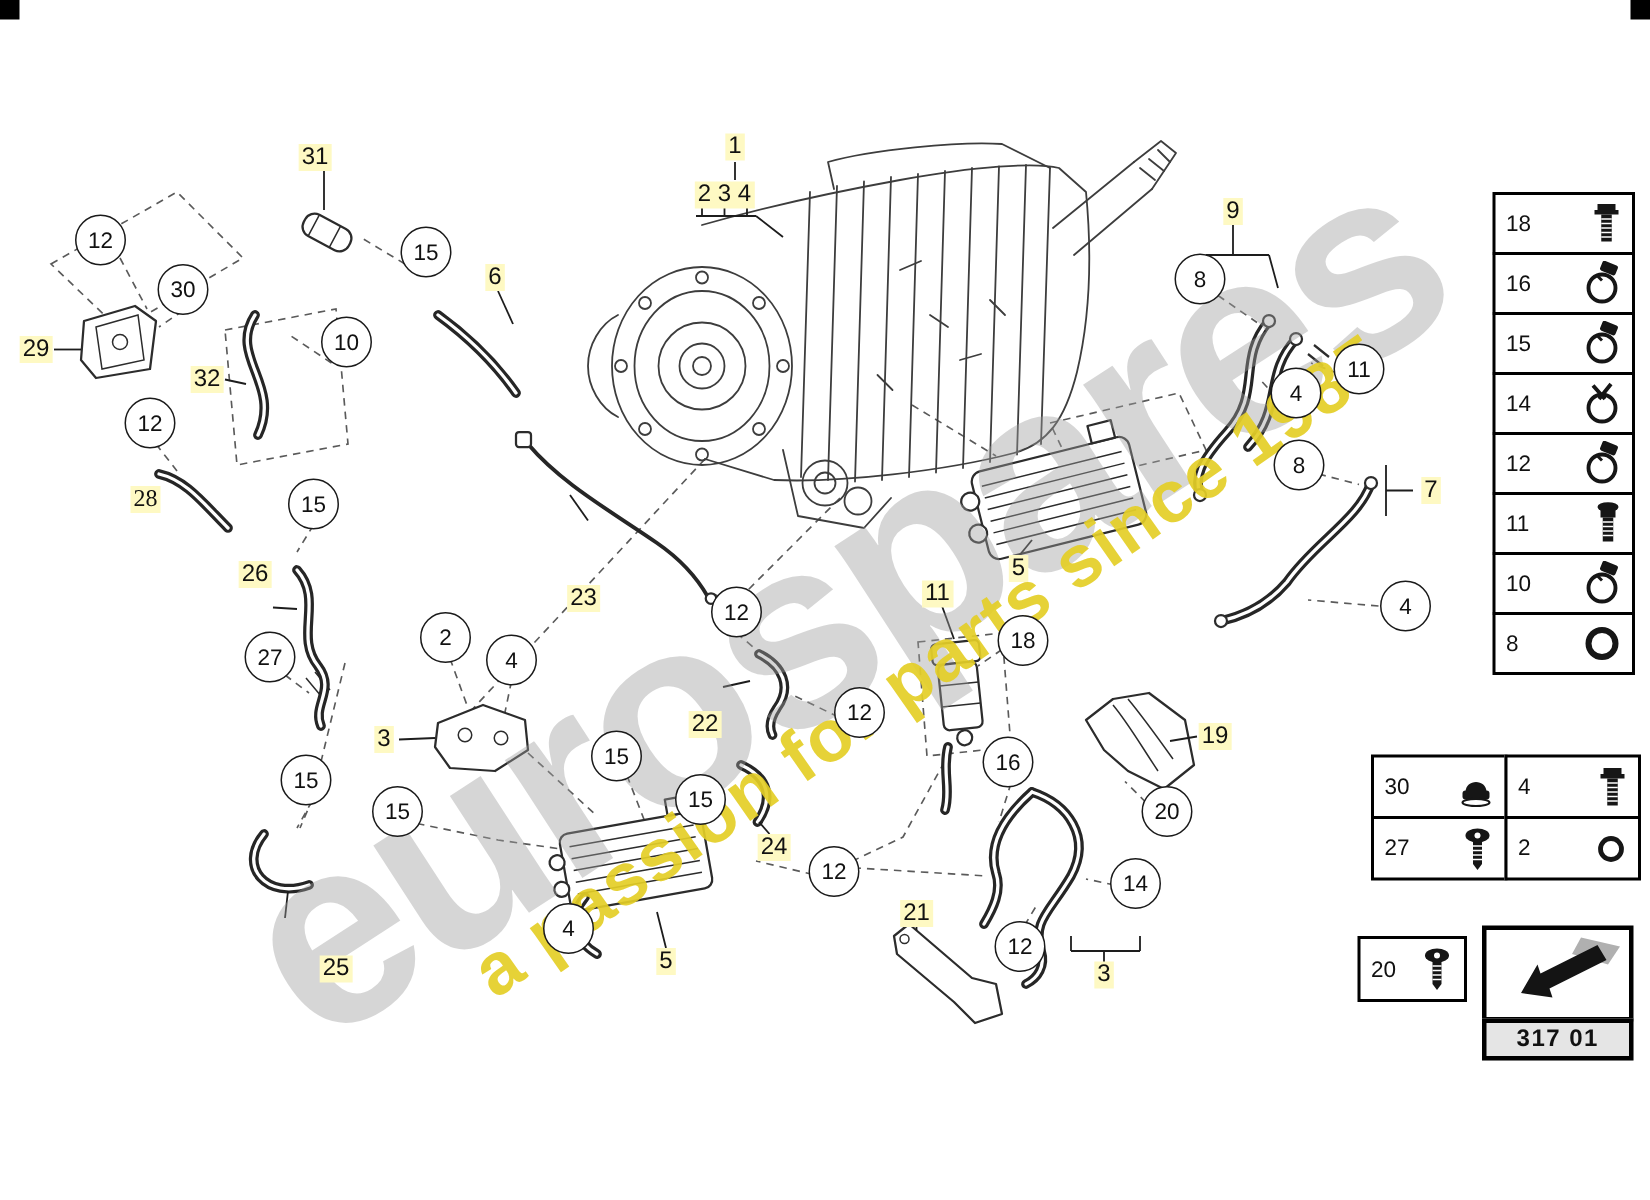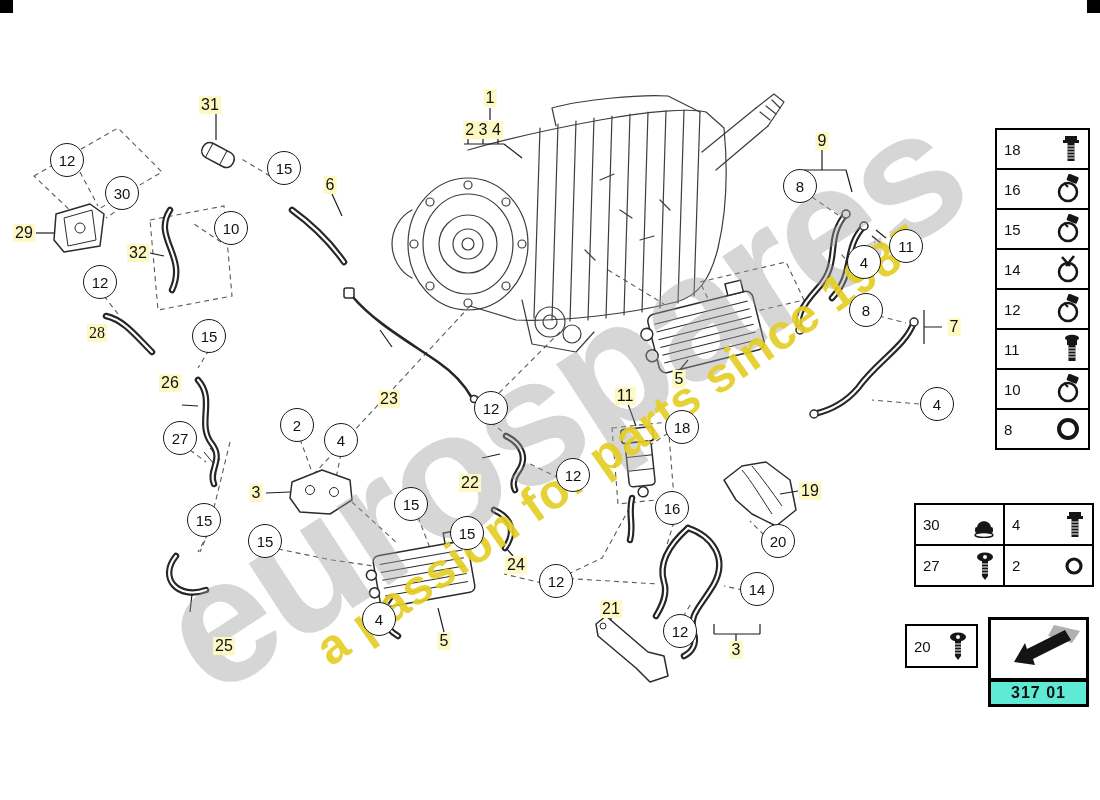--- a/index.html
+++ b/index.html
@@ -41,21 +41,21 @@
   #sb-grid .sb-cell{height:43px;margin:-1px}
   #sb-small{position:absolute;left:905px;top:624px;width:73px}
   #sb-small .sb-cell{height:44px}
   .sb-cell{background:#fff;border:2px solid #000;box-sizing:border-box;display:flex;
            align-items:center;justify-content:space-between;padding:0 7px;cursor:pointer}
   .sb-num{font-size:15px}
   .sb-icon{display:flex;align-items:center}
   .arrow-box{position:absolute;left:988px;top:617px;width:101px;height:64px;border:3px solid #000;
              background:#fff;box-sizing:border-box;display:flex;align-items:center;justify-content:center;cursor:pointer}
   .code-box{position:absolute;left:988px;top:679px;width:101px;height:28px;border:3px solid #000;
-            background:#5eead4;box-sizing:border-box;display:flex;align-items:center;justify-content:center;
+            background:#e5e5e5;box-sizing:border-box;display:flex;align-items:center;justify-content:center;
             font-size:16px;font-weight:bold;letter-spacing:1px}
 </style>
 </head>
 <body>
 
 <div class="stage">
 
   <div class="corner-mark tl"></div>
   <div class="corner-mark tr"></div>
 

